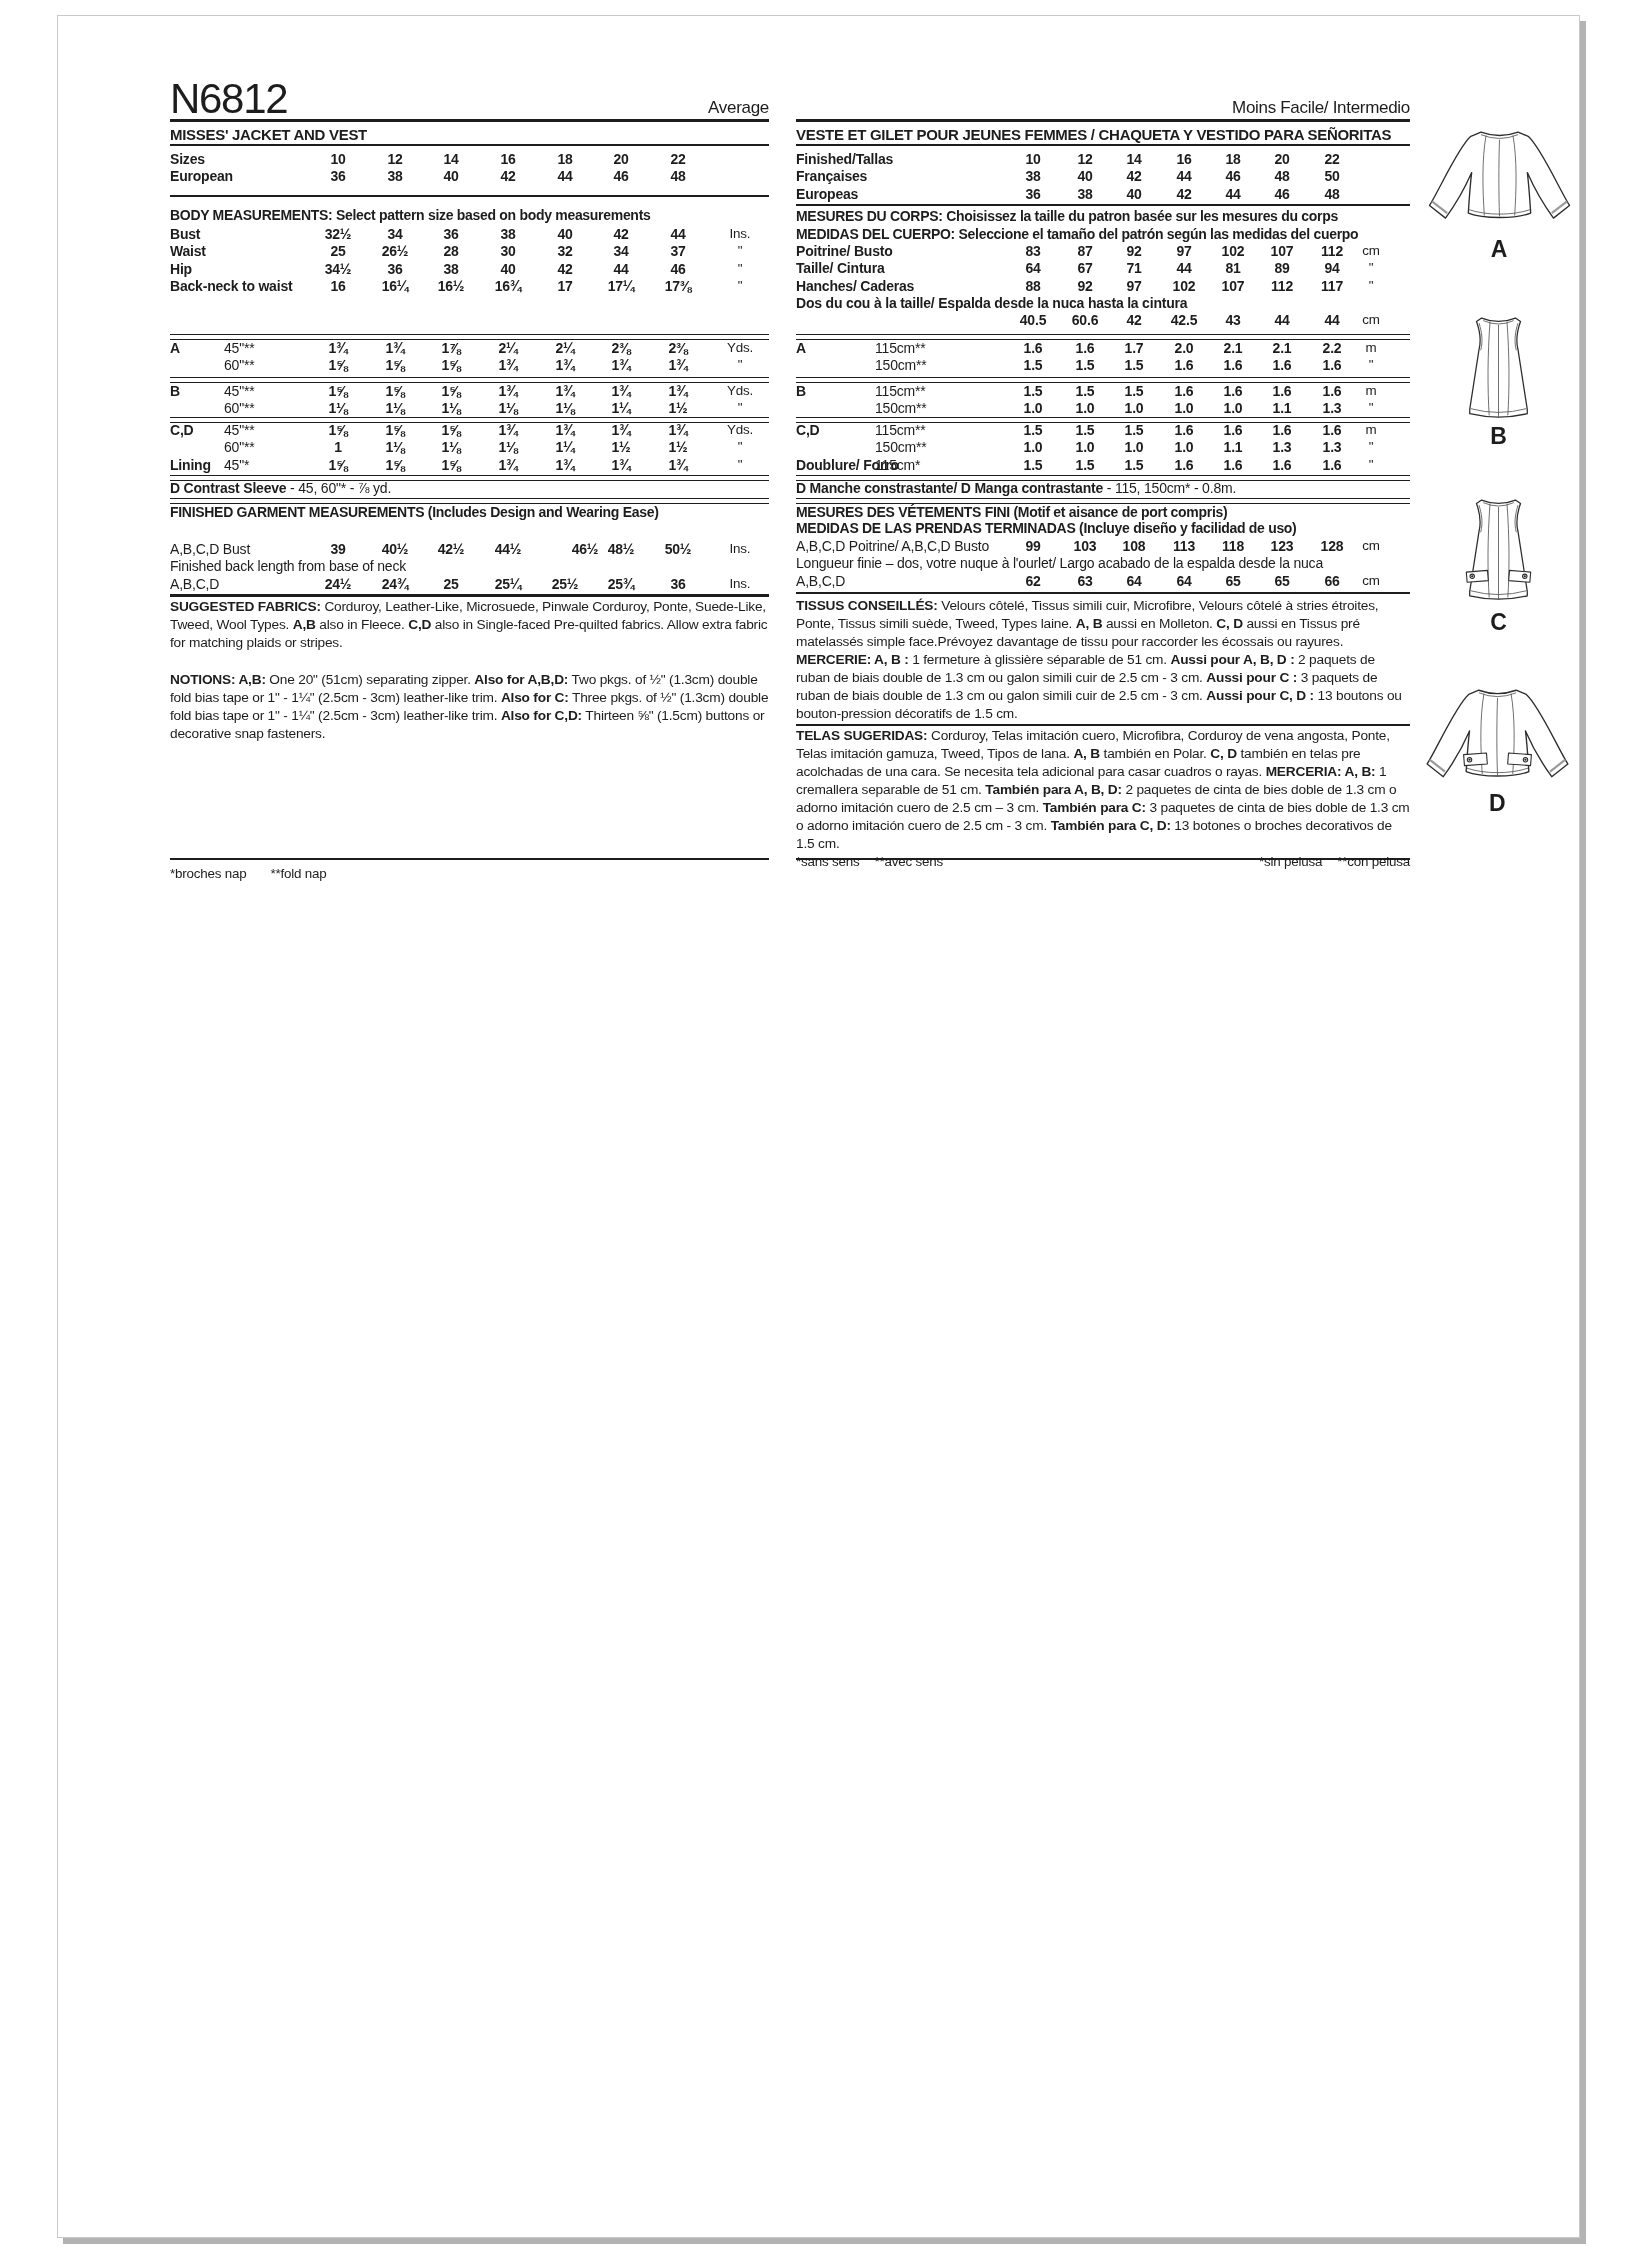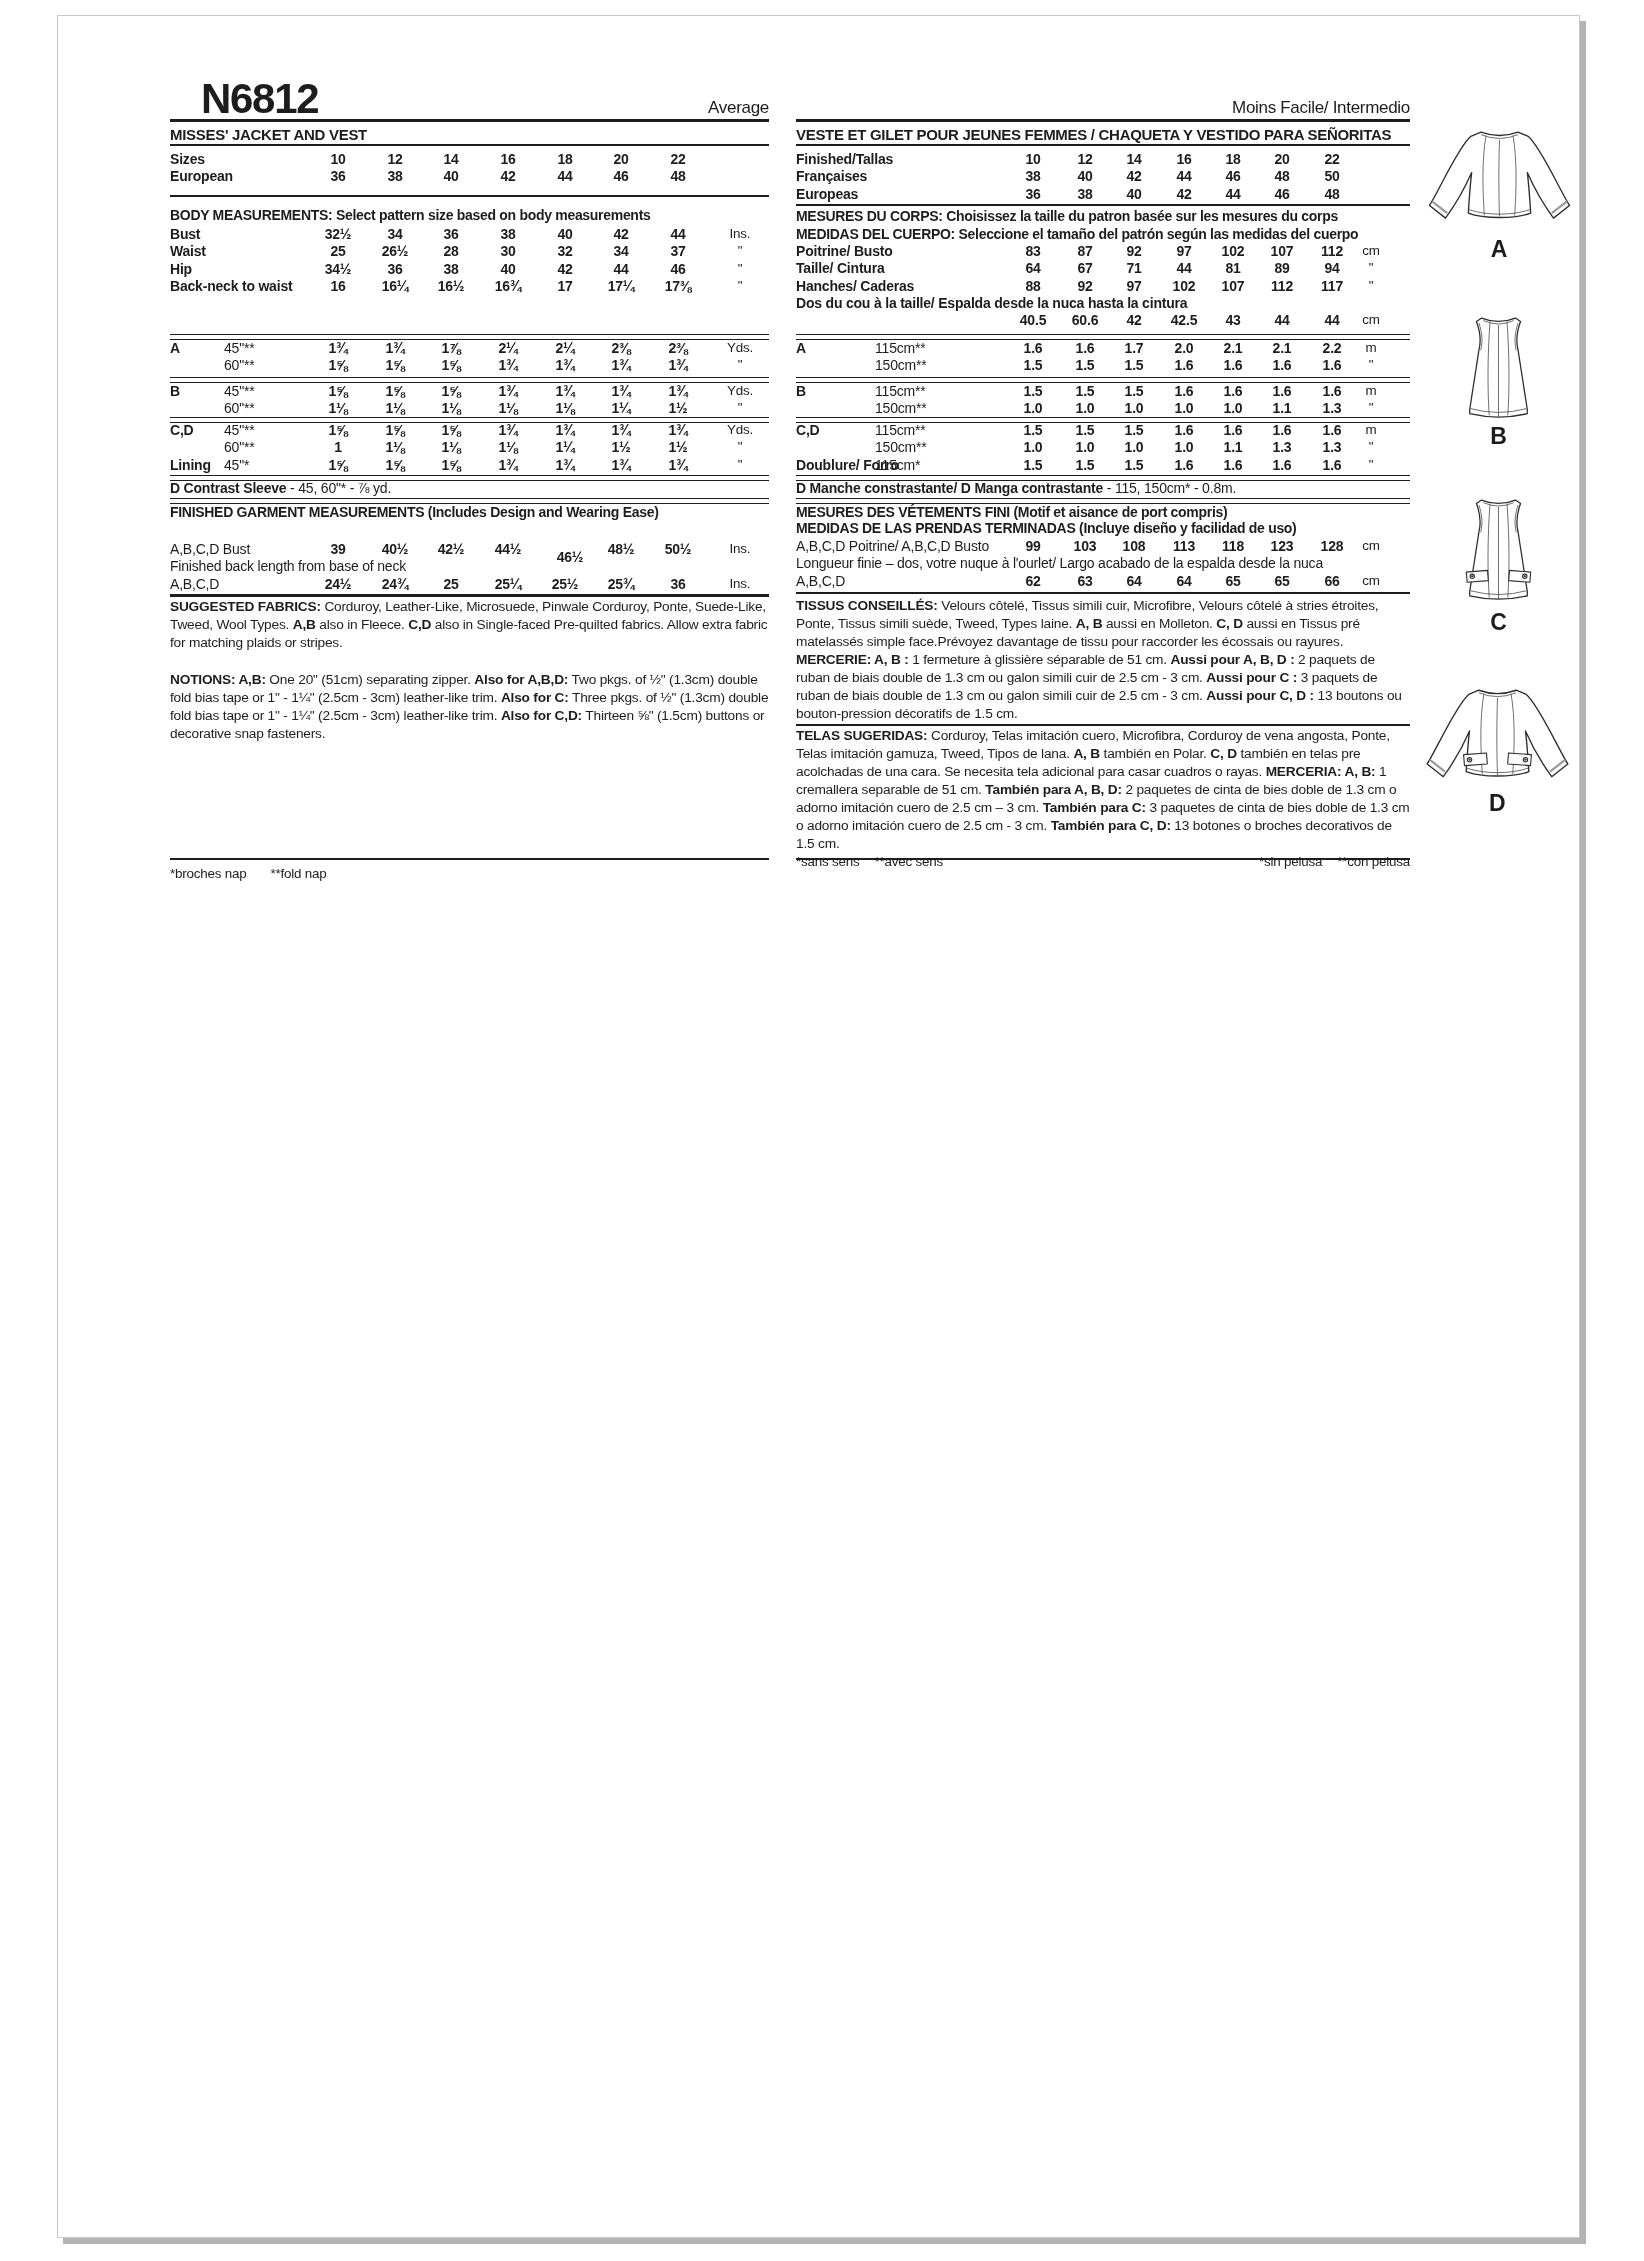--- a/index.html
+++ b/index.html
@@ -7,21 +7,21 @@
   .sheet{position:absolute;left:57px;top:15px;width:1521px;height:2221px;background:#fff;border:1.7px solid #c9c9c9;box-shadow:6px 6px 0 #b3b3b3;}
   .col{position:absolute;top:0;height:930px;}
   .col-left{left:112px;width:599px;}
   .col-right{left:738px;width:614px;}
   .col-views{left:1352px;width:254px;}
   .abs{position:absolute;left:0;}
   .full{width:100%;}
   .rule{position:absolute;left:0;width:100%;background:#1d1d1d;height:2.1px;}
   .rule-thick{height:2.5px;}
   .rule-double{background:none;height:4.2px;border-top:1.4px solid #1d1d1d;border-bottom:1.4px solid #1d1d1d;}
-  .pattern-num{font-size:42px;font-weight:700;letter-spacing:-1.3px;line-height:37px;margin-left:31px;}
+  .pattern-num{font-size:42px;font-weight:400;letter-spacing:-1.3px;line-height:37px;}
   .difficulty{font-size:17px;letter-spacing:-0.3px;position:absolute;right:0;}
   .sec-title{font-size:15px;font-weight:700;letter-spacing:-0.3px;white-space:nowrap;}
   .h{font-size:14px;font-weight:700;letter-spacing:-0.3px;white-space:nowrap;}
   .trow{position:relative;height:17.3px;white-space:nowrap;}
   .trow span{position:absolute;top:0;font-size:14px;letter-spacing:-0.2px;}
   .tlabel{left:0;}
   .tlabel.b{font-weight:700;}
   .tsub{font-weight:400;}
   .tval{font-weight:700;transform:translateX(-50%);}
   .tunit{font-weight:400;font-size:13.4px !important;transform:translateX(-50%);}
@@ -211,21 +211,21 @@
     <div class="abs note" style="top:464px"><span class="b">D Contrast Sleeve</span><span> - 45, 60"* - ⅞ yd.</span></div>
     <div class="rule rule-double" style="top:482px"></div>
     <div class="abs h" style="top:488px">FINISHED GARMENT MEASUREMENTS (Includes Design and Wearing Ease)</div>
     <div class="abs full" style="top:525px">
         <div class="trow">
           <span class="tlabel">A,B,C,D Bust</span>
           <span class="tval" style="left: 168px;">39</span>
           <span class="tval" style="left: 225px;">40½</span>
           <span class="tval" style="left: 281px;">42½</span>
           <span class="tval" style="left: 338px;">44½</span>
-          <span class="tval" style="left: 400px; margin-top: 8px;">46½</span>
+          <span class="tval" style="left: 415px;">46½</span>
           <span class="tval" style="left: 451px;">48½</span>
           <span class="tval" style="left: 508px;">50½</span>
           <span class="tunit" style="left: 570px;">Ins.</span>
         </div>
         <div class="trow">
           <span class="tlabel">Finished back length from base of neck</span>
         </div>
         <div class="trow">
           <span class="tlabel">A,B,C,D</span>
           <span class="tval" style="left: 168px;">24½</span>

